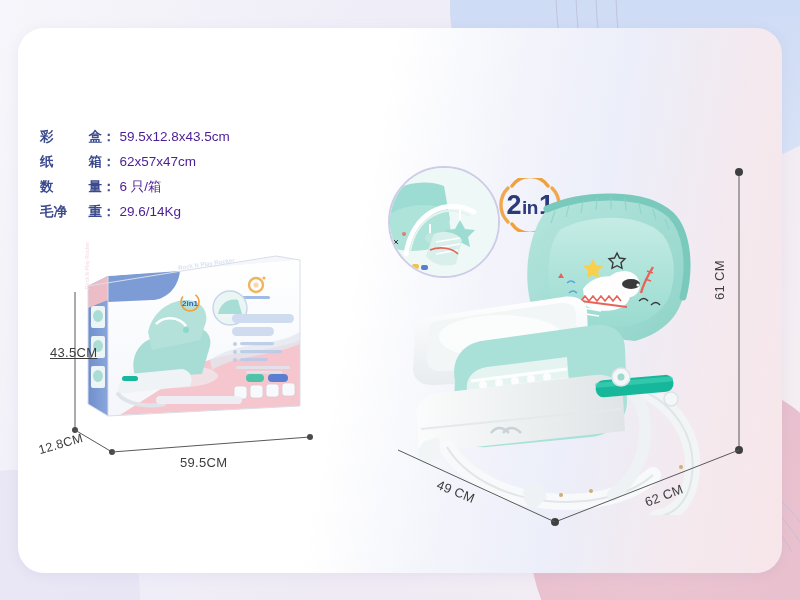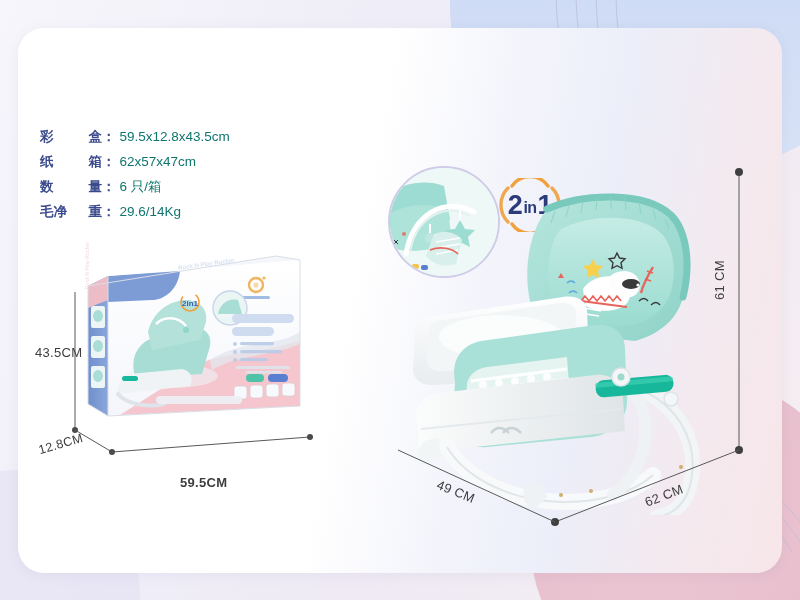--- a/index.html
+++ b/index.html
@@ -29,39 +29,39 @@
     border-radius:26px;overflow:hidden;
     background:linear-gradient(100deg,#ffffff 0%,#ffffff 44%,#f3f4fb 60%,#eceef9 72%,#f4e9ee 88%,#f7e6ea 100%);
     box-shadow:0 2px 14px rgba(90,90,140,.07);}
 
   
   .spec{position:absolute;left:40px;top:128px;}
   .spec-row{display:flex;align-items:baseline;margin-bottom:7px;font-size:13.5px;}
   .spec-label{width:62px;color:#3a4a8c;font-weight:700;letter-spacing:0;
     display:flex;justify-content:space-between;}
   .spec-colon{color:#3a4a8c;font-weight:700;margin-right:4px;}
-  .spec-val{color:#0f766e;font-weight:400;font-size:13.5px;}
+  .spec-val{color:#4c1d95;font-weight:400;font-size:13.5px;}
   .box-svg{position:absolute;left:0;top:0;}
   .box-title{position:absolute;font-family:"Liberation Sans",sans-serif;
     font-weight:700;color:#b9cbe8;}
   .dimtext{position:absolute;color:#3d3d3d;font-size:12.5px;letter-spacing:.3px;
     white-space:nowrap;}
   .dimtext.big{font-size:13px;}
 
   
   .inset{position:absolute;left:388px;top:166px;width:108px;height:108px;
     border-radius:50%;overflow:hidden;border:2px solid #cfcbe8;
     background:#eaf7f4;}
 
   
   .badge2in1{position:absolute;left:488px;top:178px;width:84px;height:54px;}
   .badge-text{position:absolute;inset:0;display:flex;align-items:center;
     justify-content:center;color:#2b3b7a;font-weight:700;font-size:27px;
     letter-spacing:-.5px;}
-  .badge-in{font-size:16px;margin:0 1px;position:relative;top:3px;}
+  .badge-in{font-size:19px;margin:0 1px;position:relative;top:3px;}
 
   
   .product{position:absolute;left:395px;top:185px;width:320px;height:330px;}
 </style>
 </head>
 <body>
 
 <div id="stage">
 
   <div class="bg-base"></div>
@@ -233,23 +233,23 @@
     <line x1="75" y1="292" x2="75" y2="430" stroke="#595959" stroke-width="1"></line>
     <circle cx="75" cy="430" r="3" fill="#4a4a4a"></circle>
 
     <line x1="75" y1="430" x2="112" y2="452" stroke="#595959" stroke-width="1"></line>
     <circle cx="112" cy="452" r="3" fill="#4a4a4a"></circle>
 
     <line x1="112" y1="452" x2="310" y2="437" stroke="#595959" stroke-width="1"></line>
     <circle cx="310" cy="437" r="3" fill="#4a4a4a"></circle>
   </svg>
 
-  <div class="dimtext big" style="left:35px;top:345px;">43.5CM</div>
+  <div class="dimtext big" style="left:50px;top:345px;text-decoration:underline;">43.5CM</div>
   <div class="dimtext" style="left:38px;top:437px;transform:rotate(-16deg);">12.8CM</div>
-  <div class="dimtext big" style="left:180px;top:475px;font-weight:bold;">59.5CM</div>
+  <div class="dimtext big" style="left:180px;top:455px;">59.5CM</div>
 
   <div class="inset">
     <svg width="108" height="108" viewBox="0 0 108 108">
       <rect width="108" height="108" fill="#eef8f6"></rect>
 
       <path d="M-6,30 C6,16 34,10 54,18 L60,52 C40,62 8,66 -8,58 Z" fill="#9ddcd2"></path>
       <path d="M0,46 C16,36 40,34 58,42 L62,74 C40,84 14,86 -4,78 Z" fill="#aee3da"></path>
 
       <path d="M16,86 C22,46 56,28 84,44" stroke="#ffffff" stroke-width="5" fill="none" stroke-linecap="round"></path>
       <path d="M20,84 C26,50 54,34 80,48" stroke="#e6f2f0" stroke-width="2" fill="none"></path>

